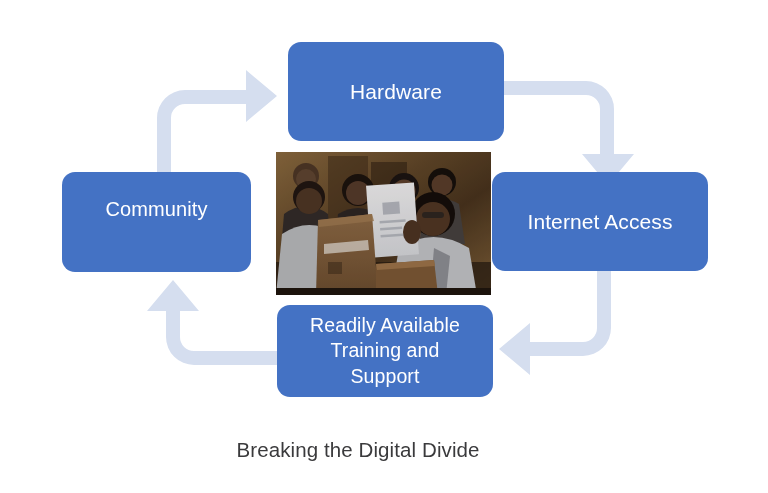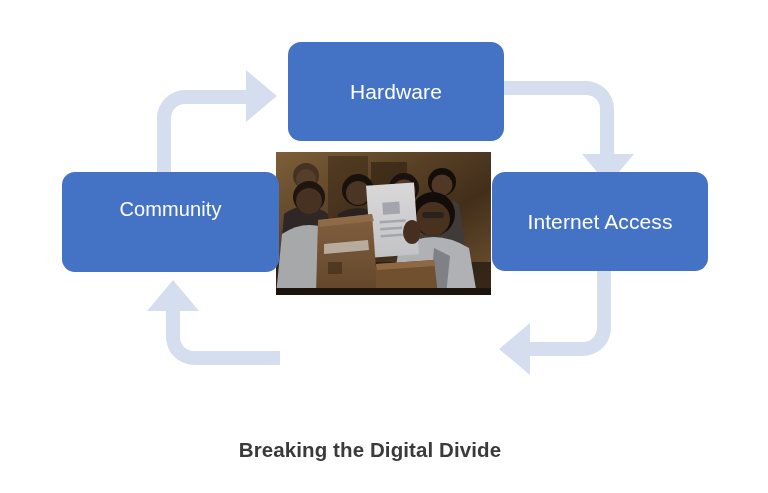--- a/index.html
+++ b/index.html
@@ -60,21 +60,21 @@
     left: 492px;
     top: 172px;
     width: 216px;
     height: 99px;
     font-size: 21px;
     align-items: center;
   }
   #node-community {
     left: 62px;
     top: 172px;
-    width: 217px;
+    width: 189px;
     height: 100px;
     font-size: 20px;
   }
   #node-training {
     left: 277px;
     top: 305px;
     width: 216px;
     height: 92px;
     font-size: 19.5px;
   }
@@ -90,26 +90,26 @@
     overflow: hidden;
     background: #3a2a1d;
   }
   #center-photo svg {
     display: block;
   }
 
   
   #caption {
     position: absolute;
-    left: 12px;
+    left: 0;
     top: 438px;
     width: 716px;
     text-align: center;
     font-size: 20.5px;
-    font-weight: bold;
+    font-weight: normal;
     color: #3a3a3c;
     letter-spacing: .1px;
     z-index: 4;
   }
 </style>
 </head>
 <body>
 
 <div id="canvas">
 
@@ -243,20 +243,27 @@
   </div>
 
   <div class="node" id="node-hardware">
     <span>Hardware</span>
   </div>
 
   <div class="node" id="node-internet">
     <span>Internet Access</span>
   </div>
 
+  <div class="node" id="node-training">
+    <span>
+      <span>Readily Available</span><br>
+      <span>Training and</span><br>
+      <span>Support</span>
+    </span>
+  </div>
 
   <div class="node" id="node-community">
     <span>
       <span>Community</span><br>
       <br>
     </span>
   </div>
 
   <div id="caption">Breaking the Digital Divide</div>
 

